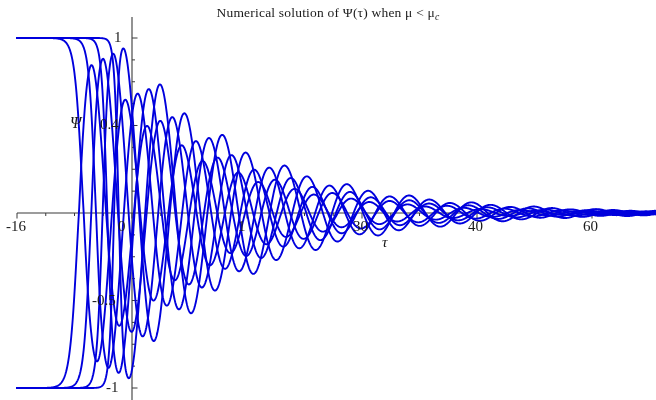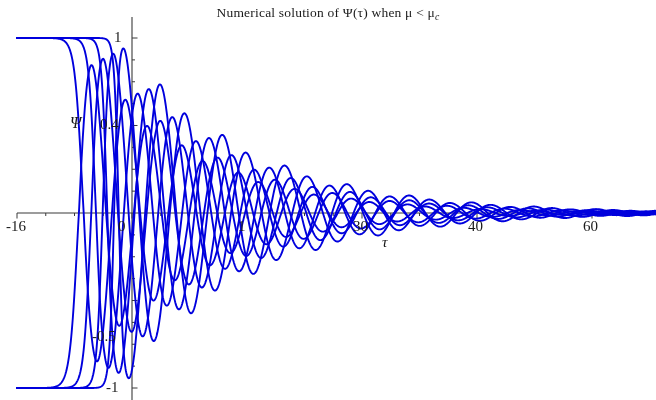--- a/index.html
+++ b/index.html
@@ -52,21 +52,21 @@
   }
   #xlabel-m10 { left: 6px;  top: 219px; }
   #xlabel-0   { left: 118px; top: 219px; }
   #xlabel-10  { left: 238px; top: 219px; }
   #xlabel-20  { left: 353px; top: 219px; }
   #xlabel-30  { left: 468px; top: 219px; }
   #xlabel-40  { left: 583px; top: 219px; }
   #xaxis-name { left: 382px; top: 234px; }
   #ylabel-1    { left: 114px; top: 30px; }
   #ylabel-05   { left: 100px; top: 117px; }
-  #ylabel-m05  { left: 92px;  top: 293px; margin-top: 36px; }
+  #ylabel-m05  { left: 92px;  top: 293px; }
   #ylabel-m1   { left: 106px; top: 380px; }
   #yaxis-name  { left: 70px;  top: 115px; font-size: 16px; }
   .sub {
     font-size: 0.72em;
     vertical-align: -0.32em;
     font-style: italic;
   }
 </style>
 </head>
 <body>

